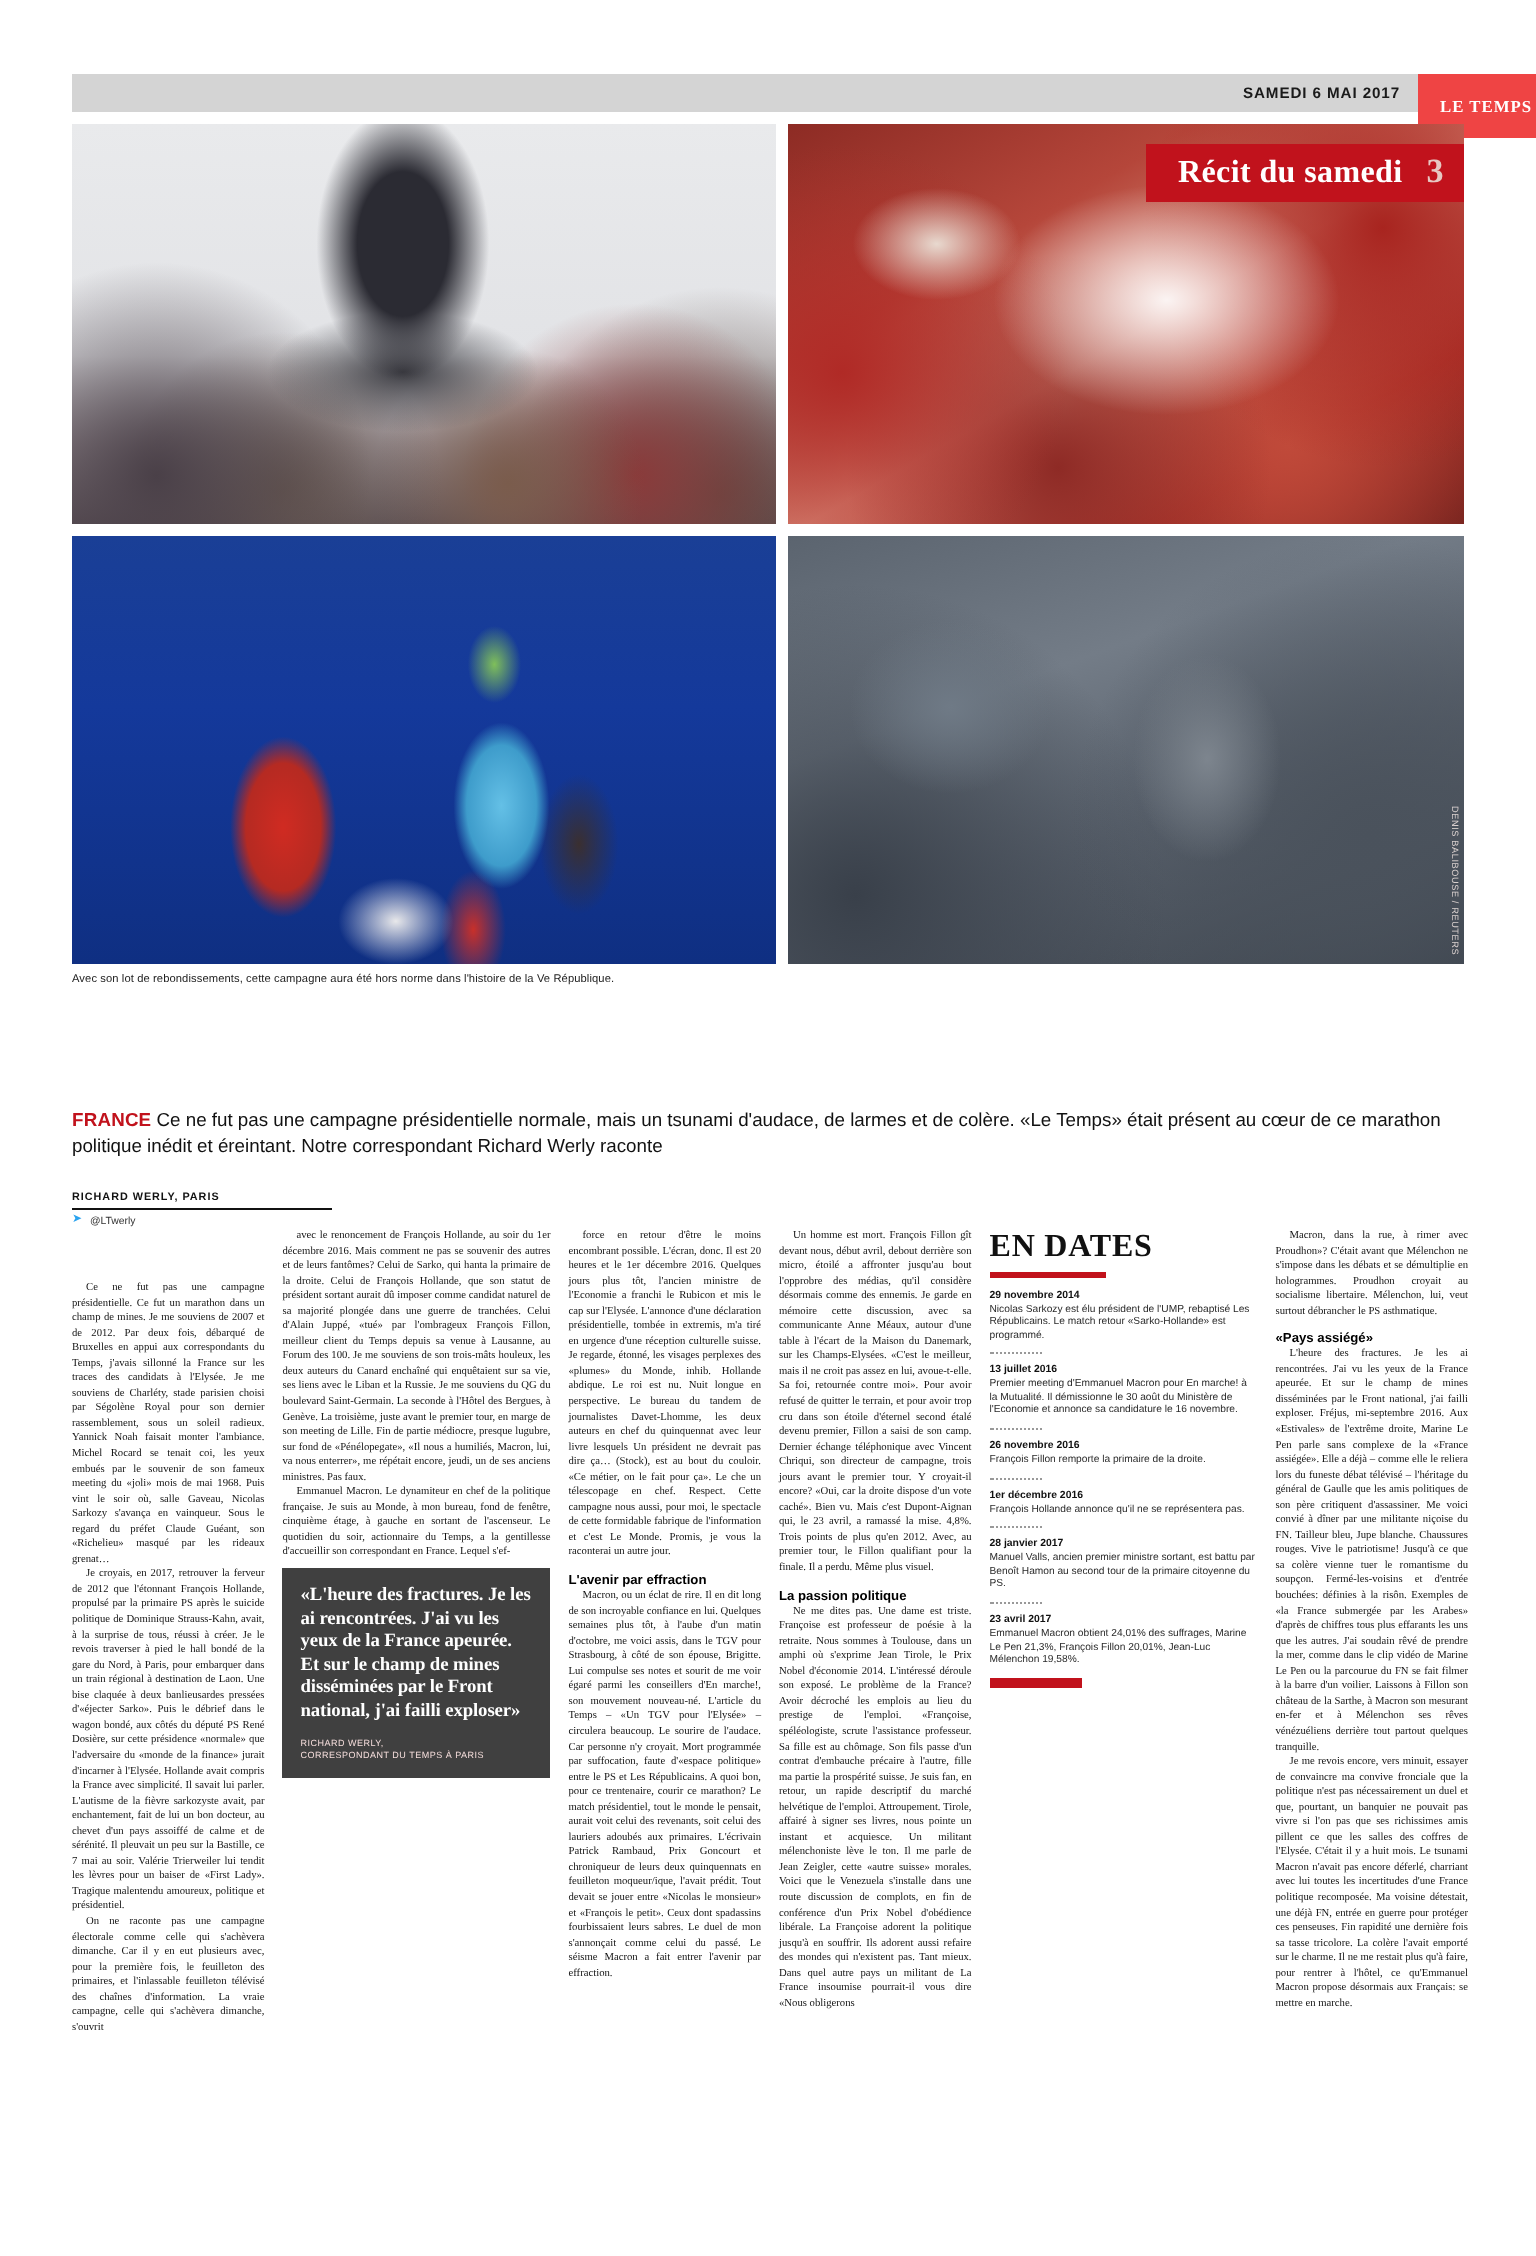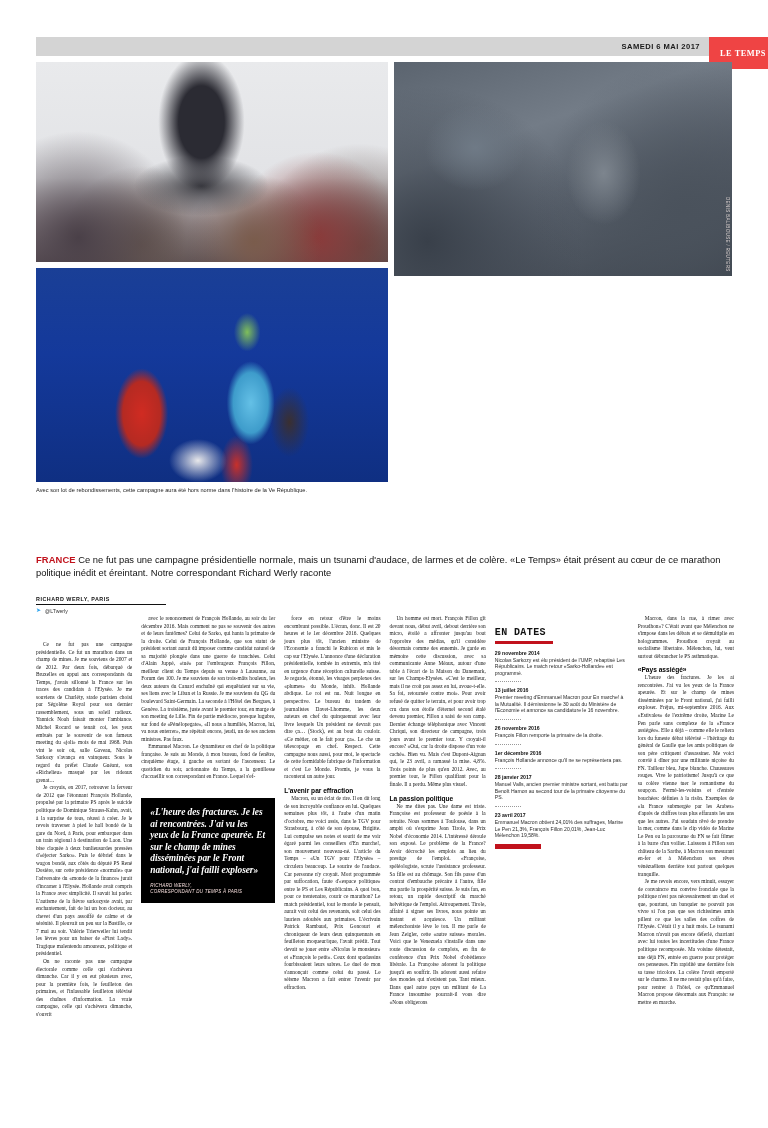--- a/index.html
+++ b/index.html
@@ -180,47 +180,46 @@
   .col p.first{text-indent:7px;}
   .col h3{
     margin:6px 0 1px 0;
     font-family:"Liberation Sans", sans-serif;
     font-size:6.6px;font-weight:bold;color:#000;
   }
   .col-body-pad{padding-top:26px;}
 
   
   .pullquote{
-    background:#000000;color:#fff;
+    background:#404040;color:#fff;
     width:134px;padding:9px 9px 8px 9px;
     box-sizing:border-box;
-    margin-top:17px;
-    font-style:italic;
+    margin-top:3px;
   }
   .pq-text{
     font-family:"Liberation Serif", serif;
     font-weight:bold;font-size:9.4px;line-height:11.6px;
     letter-spacing:-0.05px;
   }
   .pq-attr{
     margin-top:6px;
     font-family:"Liberation Sans", sans-serif;
     font-size:4.5px;line-height:6px;letter-spacing:0.25px;
     color:#f6dedc;text-transform:uppercase;
   }
 
   
   .endates{
     width:134px;box-sizing:border-box;
     margin-bottom:6px;
   }
   .endates h4{
-    margin:12px 0 3px 0;
-    font-family:Liberation Mono, monospace;
-    font-size:10px;font-weight:bold;letter-spacing:0.4px;color:#111;
+    margin:0 0 3px 0;
+    font-family:Liberation Serif, serif;
+    font-size:16px;font-weight:bold;letter-spacing:0.4px;color:#111;
   }
   .endates-rule{height:2.5px;background:#c1121c;width:58px;margin-bottom:6px;}
   .date-item{margin-bottom:5px;}
   .date-lbl{
     font-family:"Liberation Sans", sans-serif;
     font-size:5.2px;font-weight:bold;color:#111;margin-bottom:1px;
   }
   .date-txt{
     font-family:"Liberation Sans", sans-serif;
     font-size:5.1px;line-height:6.6px;color:#2a2a2a;
@@ -242,20 +241,26 @@
       <div class="topbar-tail"></div>
     </div>
   </div>
 
   <div class="photos">
     <div class="photo-left">
       <div class="ph p1"></div>
       <div class="ph p2"></div>
     </div>
     <div class="photo-right">
+      <div class="ph p3">
+        <div class="recit-banner">
+          <span>Récit du samedi</span>
+          <span class="recit-num">3</span>
+        </div>
+      </div>
       <div class="ph p4">
         <div class="photo-credit">DENIS BALIBOUSE / REUTERS</div>
       </div>
     </div>
   </div>
 
   <div class="caption">Avec son lot de rebondissements, cette campagne aura été hors norme dans l'histoire de la Ve République.</div>
 
 
   <div class="standfirst">

